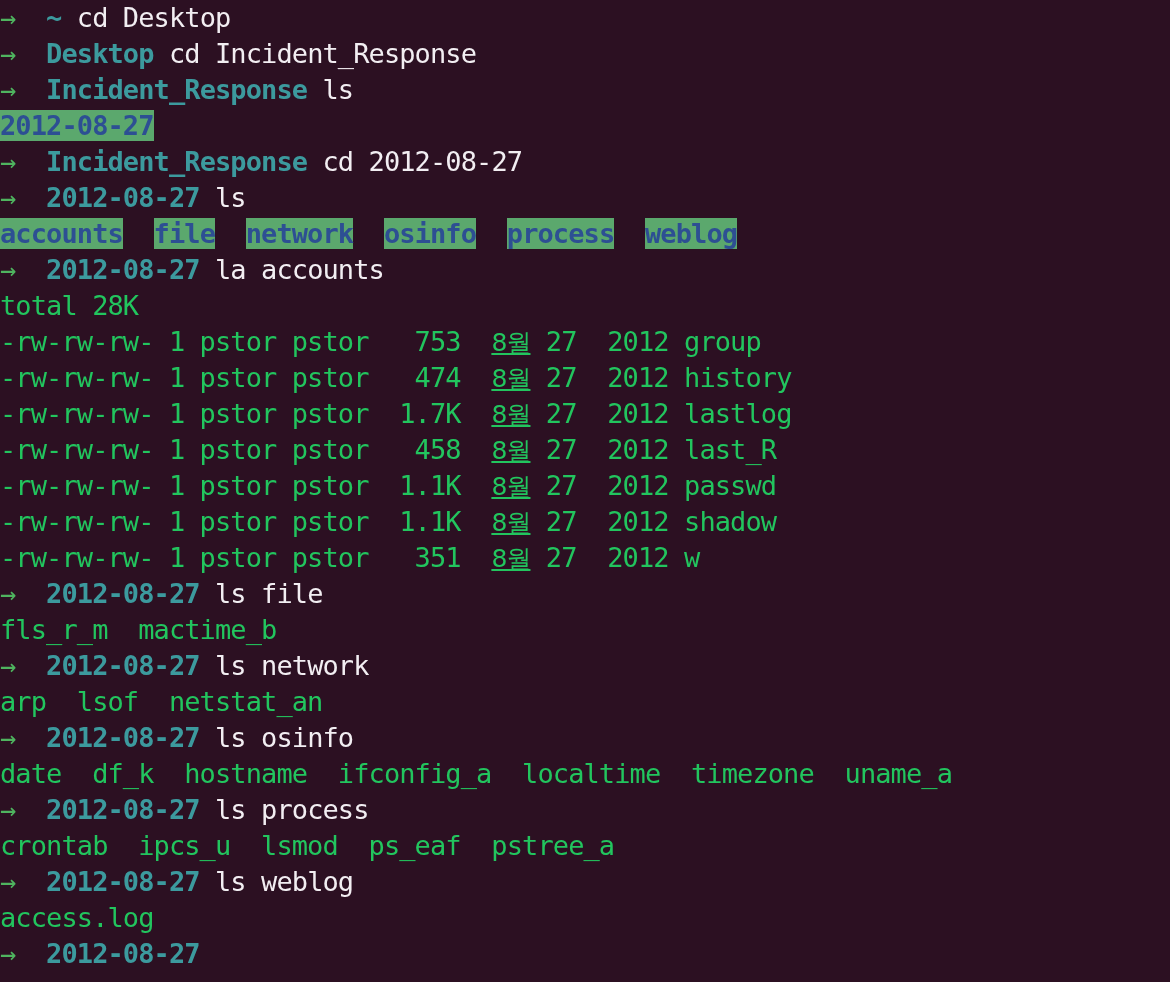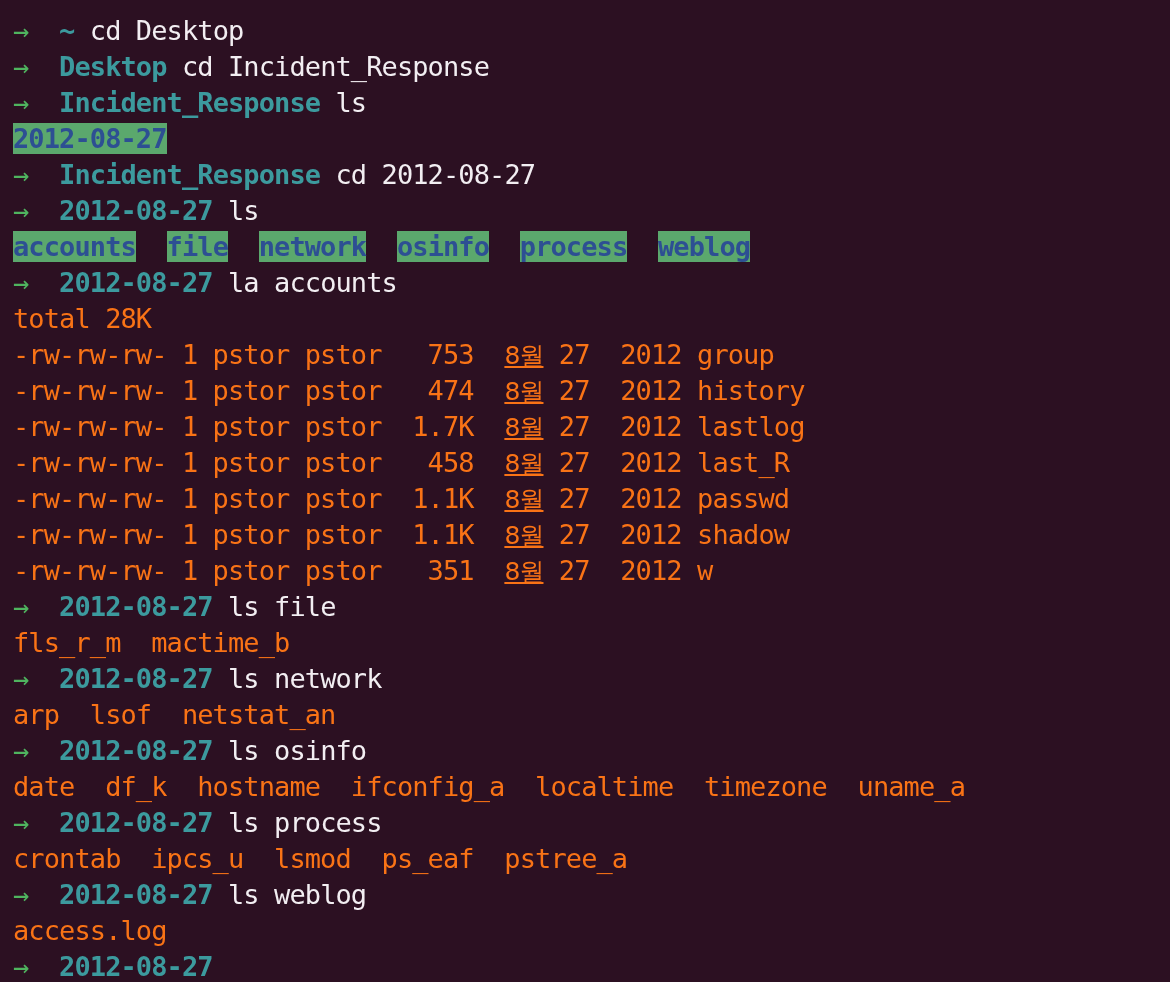--- a/index.html
+++ b/index.html
@@ -19,21 +19,21 @@
     width: 1170px;
     height: 982px;
     background: #2c1022;
     color: #e8e4e8;
     font-family: "DejaVu Sans Mono", "Liberation Mono", monospace;
     font-size: 27px;
     line-height: 36px;
     letter-spacing: -0.9px;
     white-space: pre;
     overflow: hidden;
-    padding: 13px;
+    padding: 0;
     box-sizing: border-box;
   }
 
   .line {
     height: 36px;
     line-height: 36px;
     white-space: pre;
     margin: 0;
     padding: 0;
     display: block;
@@ -52,21 +52,21 @@
     font-weight: bold;
   }
 
   
   .cmd {
     color: #f2eef2;
   }
 
   
   .out {
-    color: #f97316;
+    color: #22c55e;
   }
 
   
   .dir {
     background: #5ba86d;
     color: #2d4f93;
     font-weight: bold;
   }
 
   

